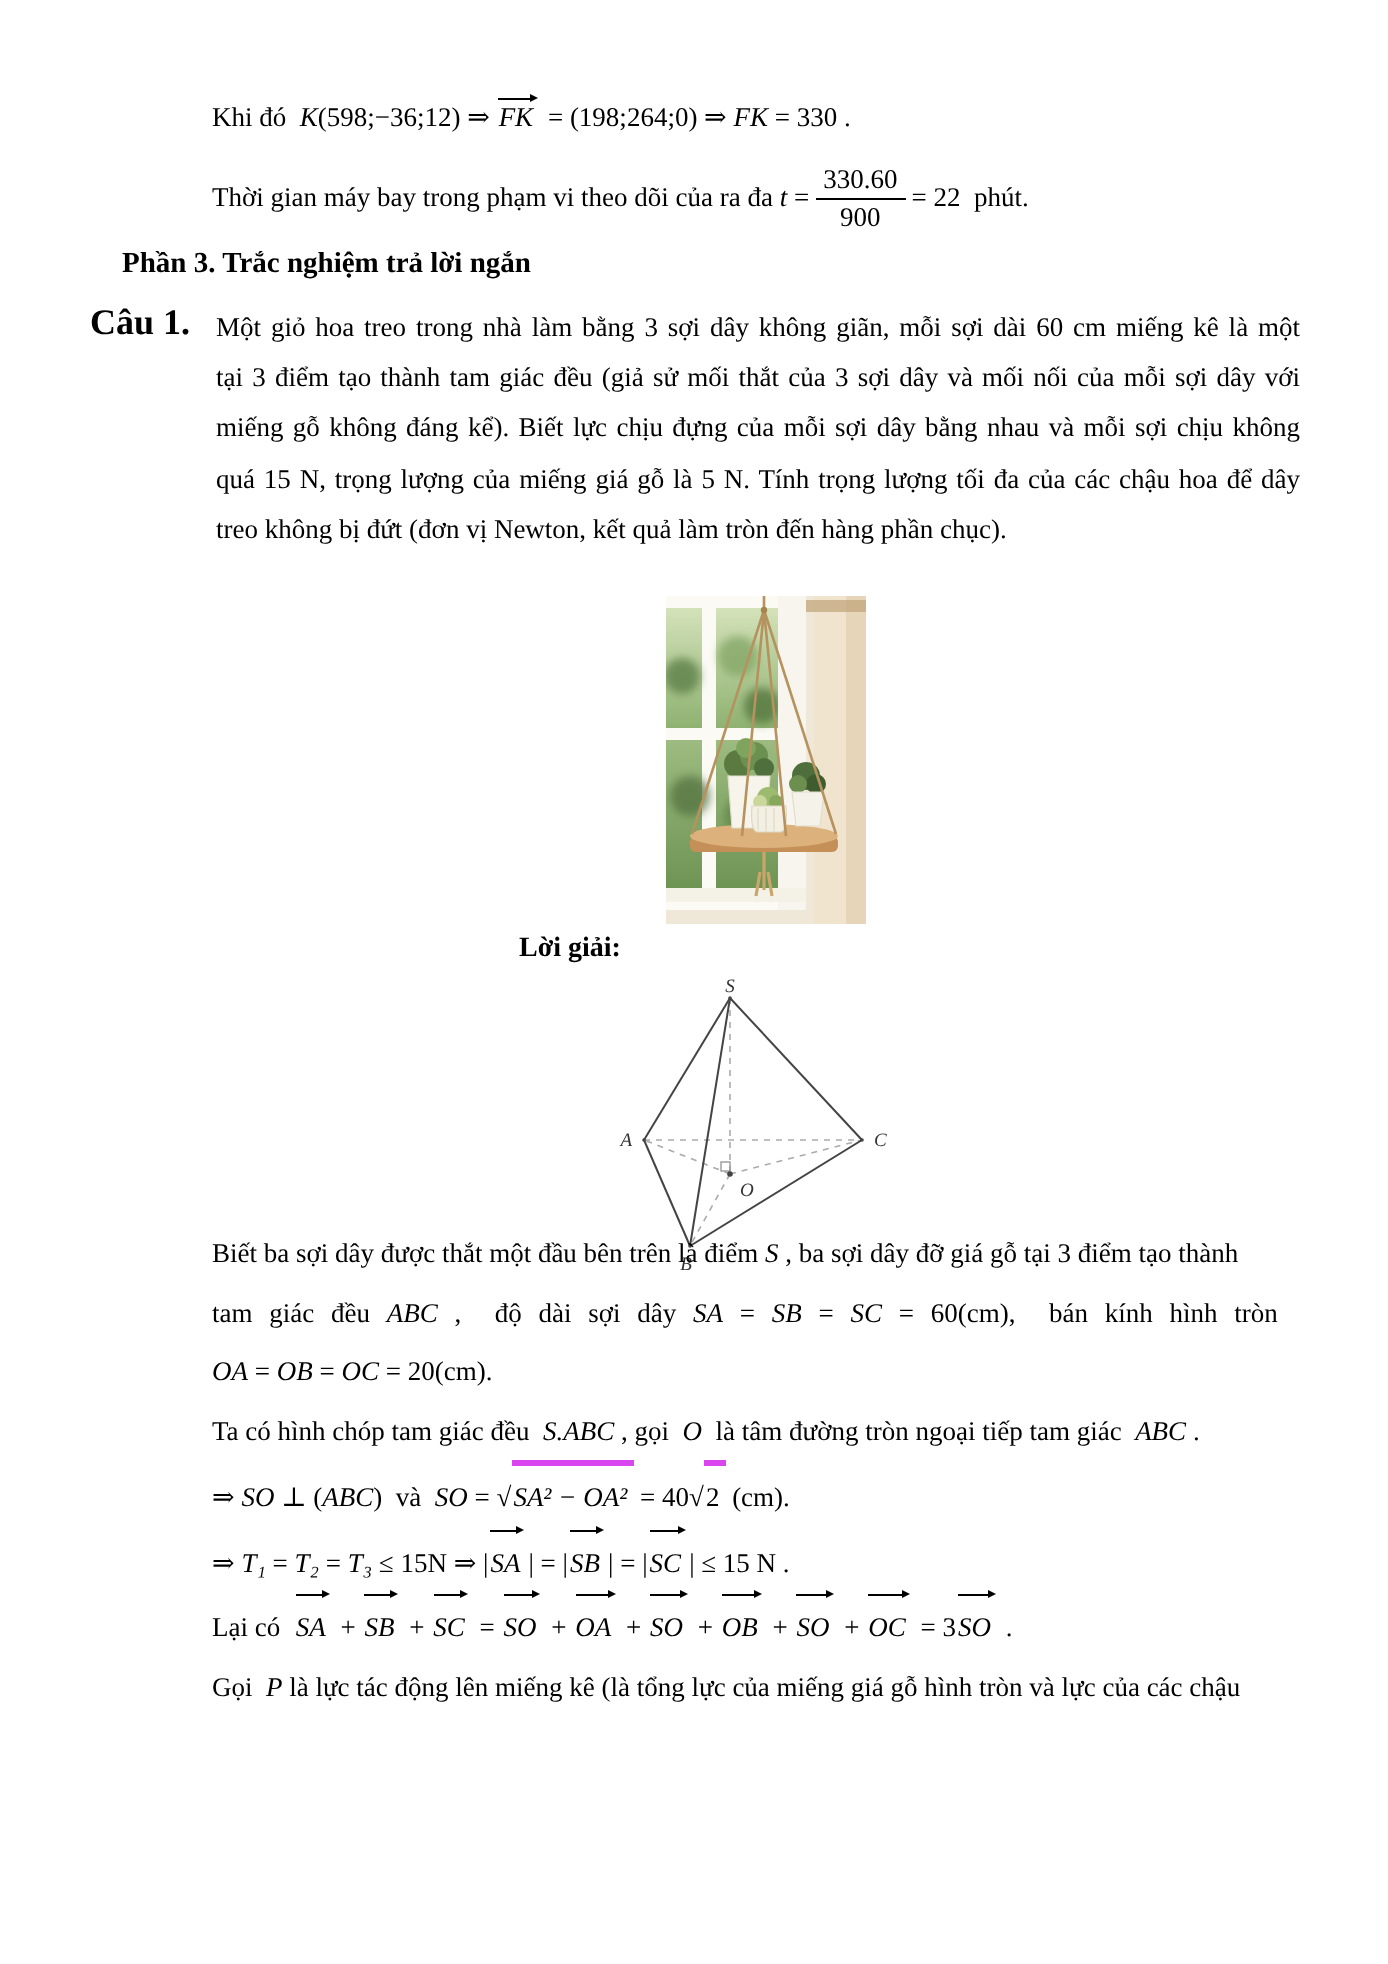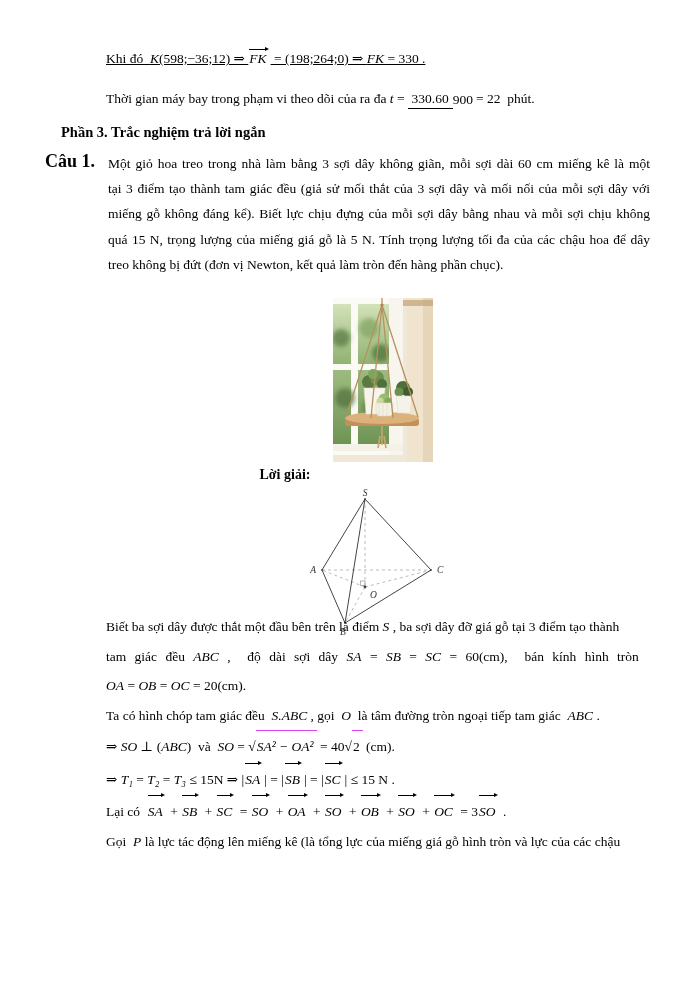--- a/index.html
+++ b/index.html
@@ -13,28 +13,28 @@
   .seg-line { white-space:nowrap; }
   .seg-line span { white-space:pre; }
   .mi { font-style:italic; }
   .bold { font-weight:bold; }
   
   .vec { display:inline-block; position:relative; padding:3px 4px 0 1px; }
   .vec::before { content:""; position:absolute; top:1px; left:1px; right:5px; border-top:1px solid #000; }
   .vec::after { content:""; position:absolute; top:-1px; right:0; width:0; height:0;
                 border:2px solid transparent; border-left:4px solid #000; }
   
-  .rad { display:inline-block; border-top:1px solid #d946ef; padding:1px 3px 0 1px; }
+  .rad { display:inline-block; border-top:3px solid #d946ef; padding:1px 3px 0 1px; }
   
-  .frac { display:inline-flex; flex-direction:row; vertical-align:middle;
+  .frac { display:inline-flex; flex-direction:column; vertical-align:middle;
           text-align:center; line-height:1.2; margin:0 3px; }
   .frac .num { border-bottom:1px solid #000; padding:0 4px 1px 4px; }
   .frac .den { padding-top:1px; }
 
-  #line-k   { top:48px; left:106px;text-decoration:underline; }
+  #line-k   { top:48px; left:106px; }
   #line-time{ top:78px; left:106px; height:42px; line-height:42px; }
   #sec-heading { top:124px; left:45px; font-size:14.5px;margin-left:16px; }
   #q-label  { top:151px; left:45px; font-size:18px; }
   #q-para   { top:151px; left:108px; width:542px; line-height:25.2px; }
   .para-line { text-align:justify; text-align-last:justify; }
   .para-line:last-child { text-align-last:left; }
 
   #photo { top:298px; left:333px; width:100px; height:164px; }
   #loigiai { top:467px; left:0; width:570px; text-align:center; font-size:14px; }
   #diagram { top:489px; left:294px; }

